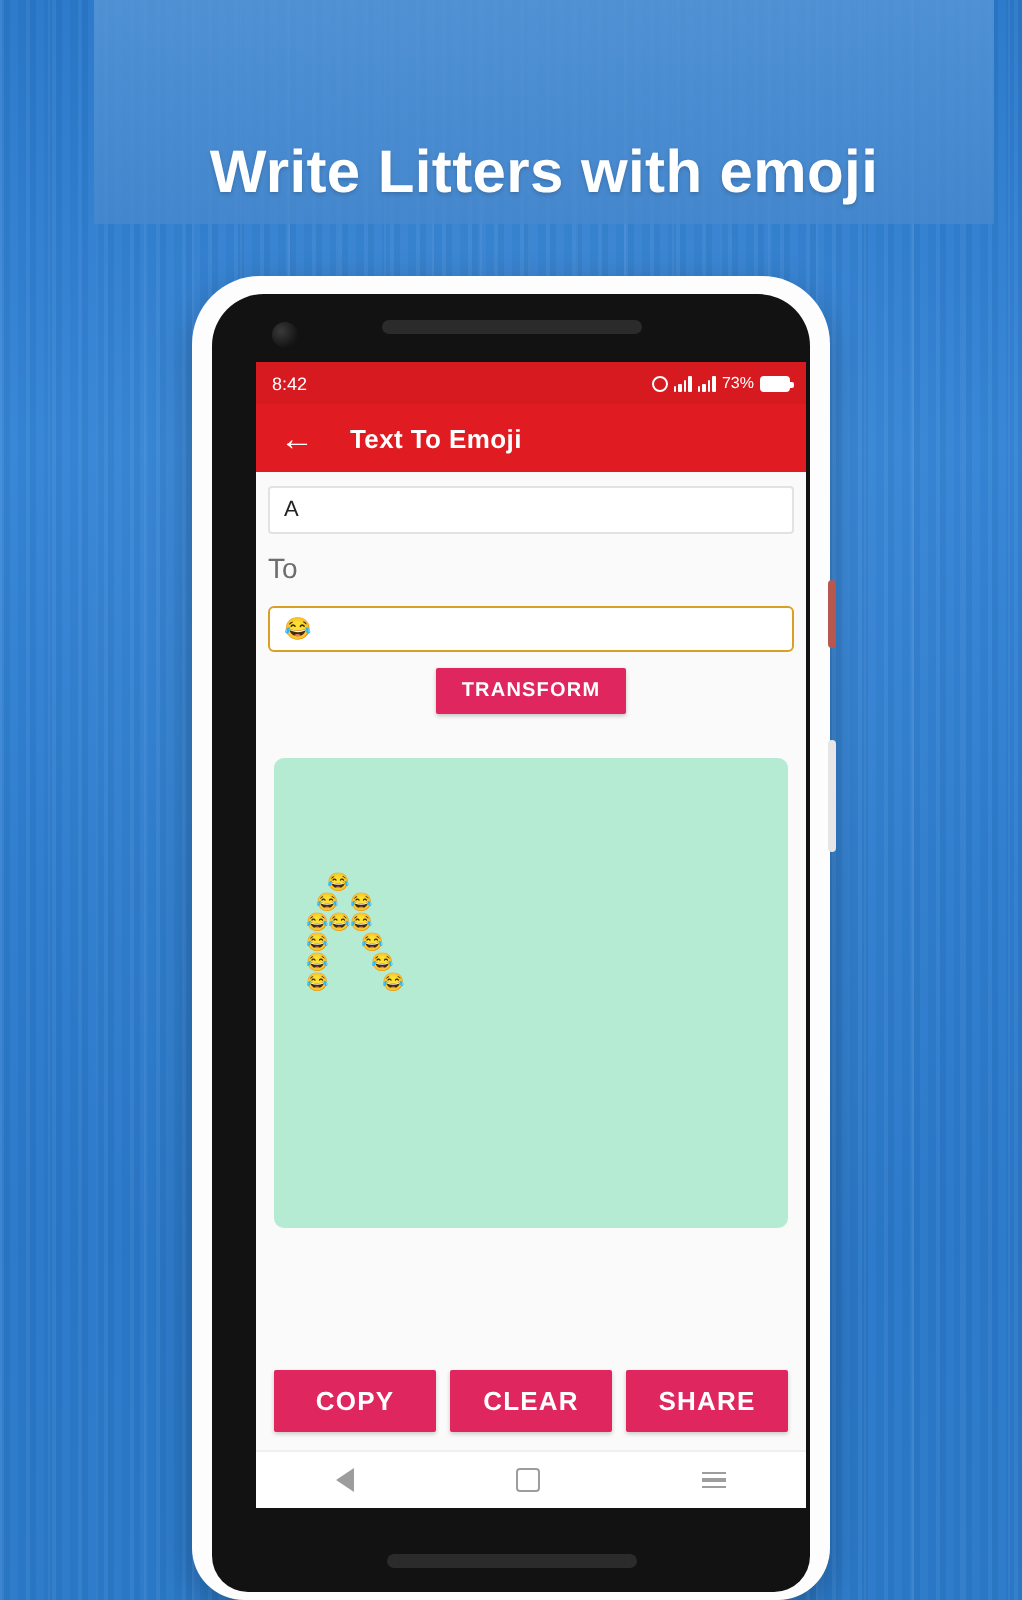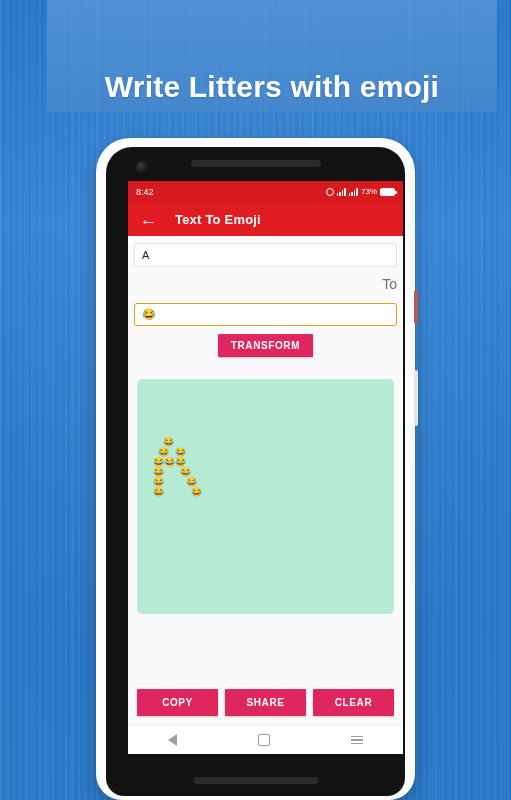--- a/index.html
+++ b/index.html
@@ -98,21 +98,21 @@
   #back-arrow{font-size:17px;line-height:1;cursor:pointer;}
   #appbar-title{font-size:13px;font-weight:bold;letter-spacing:.2px;}
   
   #content{flex:1;background:#fafafa;display:flex;flex-direction:column;padding:0 6px;box-sizing:border-box;overflow:hidden;}
   .field{
     height:24px;background:#fff;border:1px solid #e2e2e2;border-radius:2px;
     display:flex;align-items:center;padding:0 7px;box-sizing:border-box;
     font-size:11px;color:#222;margin-top:7px;
   }
   .field.focused{border:1.6px solid #d9a023;border-radius:3px;height:23px;}
-  #to-label{text-align:right;color:#6d6d6d;font-size:14px;margin:9px 0 4px;}
+  #to-label{text-align:left;color:#6d6d6d;font-size:14px;margin:9px 0 4px;}
   #transform-wrap{display:flex;justify-content:center;margin-top:8px;}
   #transform-btn{
     background:#e0265f;color:#fff;font-size:10px;font-weight:bold;letter-spacing:.6px;
     padding:6px 13px;border:none;border-radius:1px;cursor:pointer;
     box-shadow:0 1px 2px rgba(0,0,0,.22);
   }
   #result-panel{
     margin:22px 3px 0;background:#b5ead3;border-radius:5px;
     height:235px;box-sizing:border-box;position:relative;overflow:hidden;
   }
@@ -121,21 +121,21 @@
     font-size:9px;line-height:10px;letter-spacing:0px;
     white-space:pre;font-family:"DejaVu Sans Mono",monospace;
     color:#2b2b2b;
   }
   #action-row{
     display:flex;gap:7px;justify-content:space-between;
     margin-top:auto;margin-bottom:9px;padding:0 3px;
   }
   .action-btn{
     flex:1;background:#e0265f;color:#fff;border:none;border-radius:1px;
-    font-size:10px;font-weight:bold;letter-spacing:.6px;padding:8px 0;cursor:pointer;
+    font-size:13px;font-weight:bold;letter-spacing:.6px;padding:8px 0;cursor:pointer;
     box-shadow:0 1px 2px rgba(0,0,0,.2);
   }
   
   #navbar{
     height:28px;background:#fff;display:flex;align-items:center;
     justify-content:space-around;flex:none;border-top:1px solid #f0f0f0;
   }
   .nav-ico{color:#9a9a9a;display:flex;align-items:center;justify-content:center;cursor:pointer;}
   #nav-back{width:0;height:0;border-top:6px solid transparent;border-bottom:6px solid transparent;border-right:9px solid #9d9d9d;}
   #nav-home{width:10px;height:10px;border:1.6px solid #9d9d9d;border-radius:2px;}
@@ -204,22 +204,22 @@
           <div id="emoji-art">  😂
  😂 😂
 😂😂😂
 😂   😂
 😂    😂
 😂     😂</div>
         </div>
 
         <div id="action-row">
           <button class="action-btn">COPY</button>
+          <button class="action-btn">CLEAR</button>
           <button class="action-btn">SHARE</button>
-          <button class="action-btn">CLEAR</button>
         </div>
 
       </div>
 
       <div id="navbar">
         <span class="nav-ico">
             <span id="nav-back"></span>
           </span>
         <span class="nav-ico">
             <span id="nav-home"></span>

